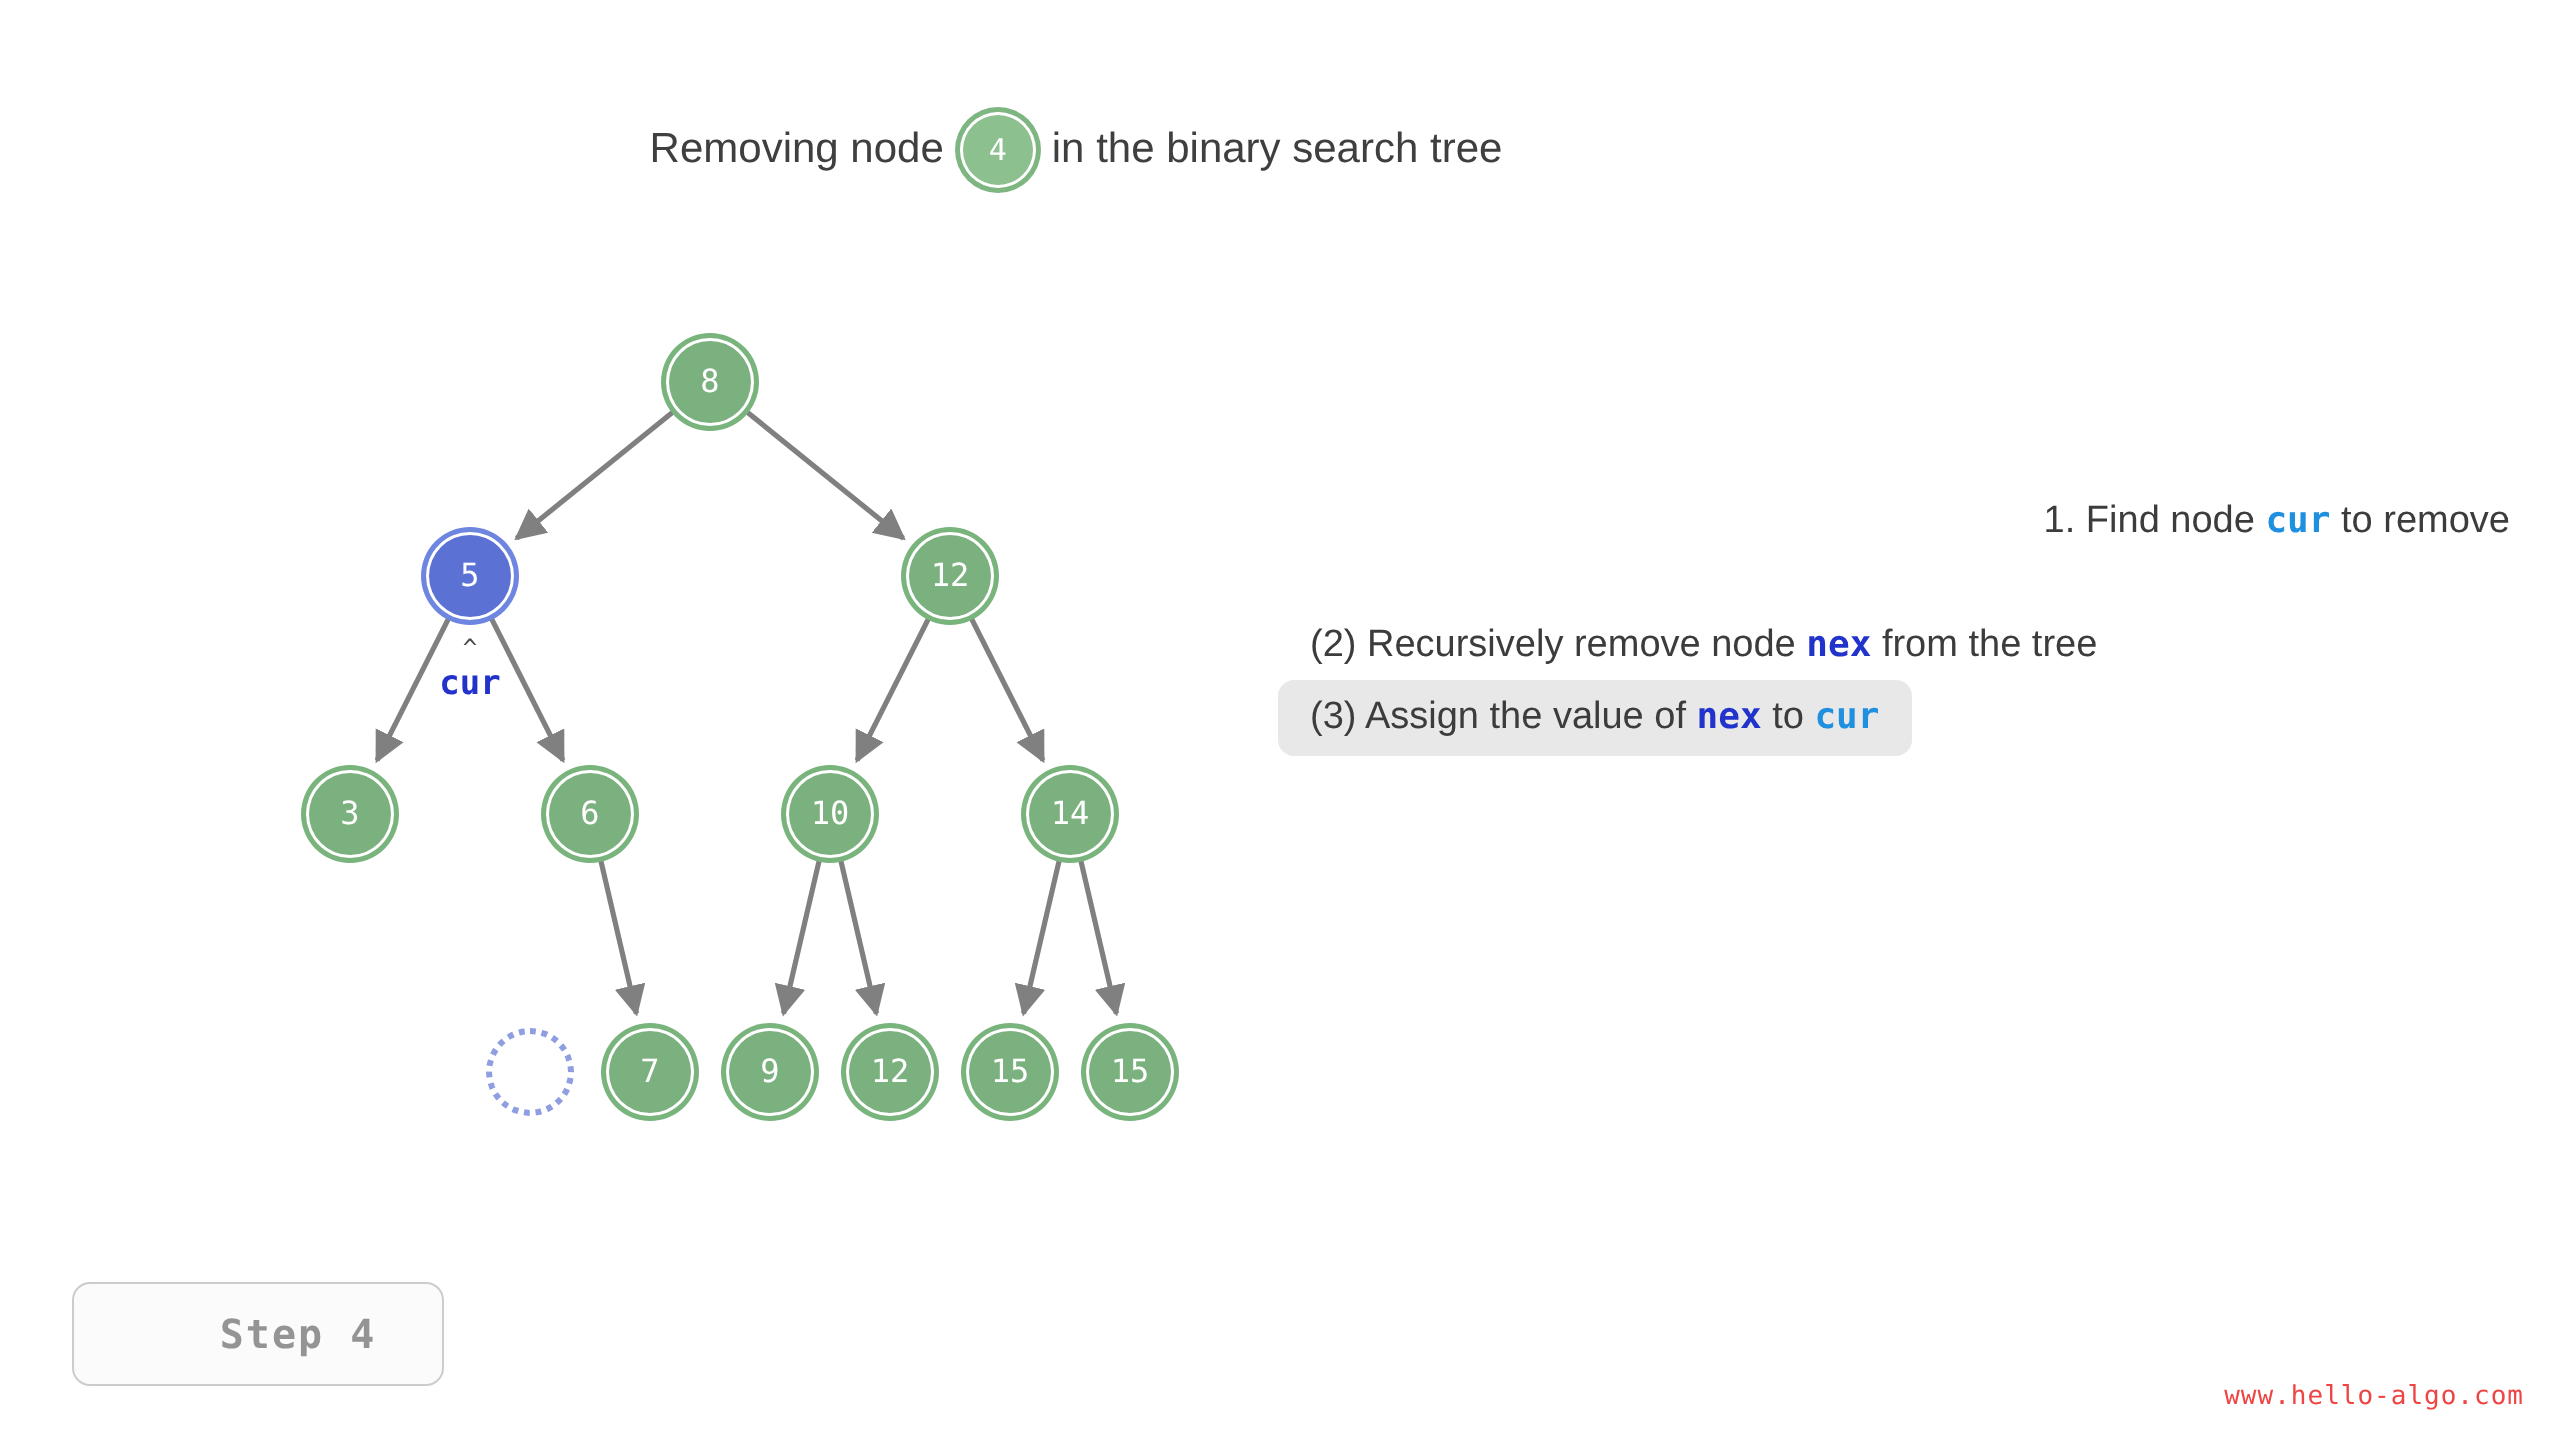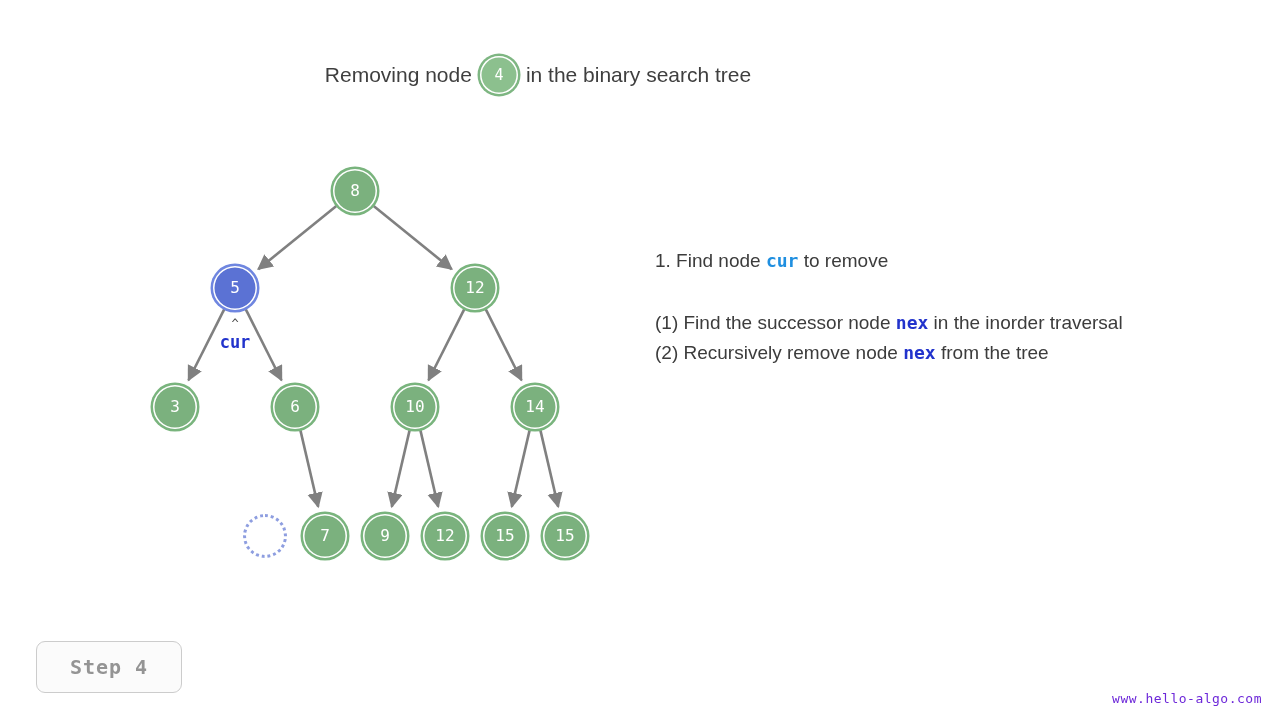--- a/index.html
+++ b/index.html
@@ -116,21 +116,21 @@
     top: 248px;
     width: 600px;
     font-size: 19px;
     color: #3c3c3c;
   }
   .desc-line {
     line-height: 26px;
     white-space: nowrap;
     margin-bottom: 10px;
   }
-  .desc-line.gap-after { margin-bottom: 36px; }
+  .desc-line.gap-after { margin-bottom: 36px; text-align: right; }
   .desc-line.tight { margin-bottom: 4px; }
   .desc-line.highlight {
     background: #e8e8e8;
     border-radius: 8px;
     display: inline-block;
     padding: 6px 16px;
     margin-left: -16px;
     margin-bottom: 0;
   }
   .kw {
@@ -151,30 +151,31 @@
     border: 1.5px solid #cccccc;
     border-radius: 9px;
     background: #fbfbfb;
     text-align: center;
     line-height: 50px;
     font-family: "DejaVu Sans Mono", monospace;
     font-size: 20px;
     font-weight: bold;
     letter-spacing: 1px;
     color: #949494;
+    padding-left: 40px;
   }
 
   
   #watermark {
     position: absolute;
     right: 18px;
     bottom: 14px;
     font-family: "DejaVu Sans Mono", monospace;
     font-size: 13px;
-    color: #6d28d9;
+    color: #ef4444;
     letter-spacing: 0.5px;
   }
 </style>
 </head>
 <body>
 
 <div id="title-bar">
   <span class="t-seg">Removing node</span><span class="title-node">4</span><span class="t-seg">in the binary search tree</span>
 </div>
 
@@ -223,30 +224,31 @@
 <div id="desc-panel">
 
   <div class="desc-line gap-after">
     <span>1. Find node</span>
     <span class="kw kw-cur">cur</span>
     <span>to remove</span>
   </div>
 
 
 
-  <div class="desc-line tight">
-    <span>(1) Find the successor node</span>
-    <span class="kw kw-nex">nex</span>
-    <span>in the inorder traversal</span>
-  </div>
 
   <div class="desc-line tight">
     <span>(2) Recursively remove node</span>
     <span class="kw kw-nex">nex</span>
     <span>from the tree</span>
   </div>
 
+  <div class="desc-line highlight">
+    <span>(3) Assign the value of</span>
+    <span class="kw kw-nex">nex</span>
+    <span>to</span>
+    <span class="kw kw-cur">cur</span>
+  </div>
 
 </div>
 
 <div id="step-badge">Step 4</div>
 
 <div id="watermark">www.hello-algo.com</div>
 
 </body></html>

